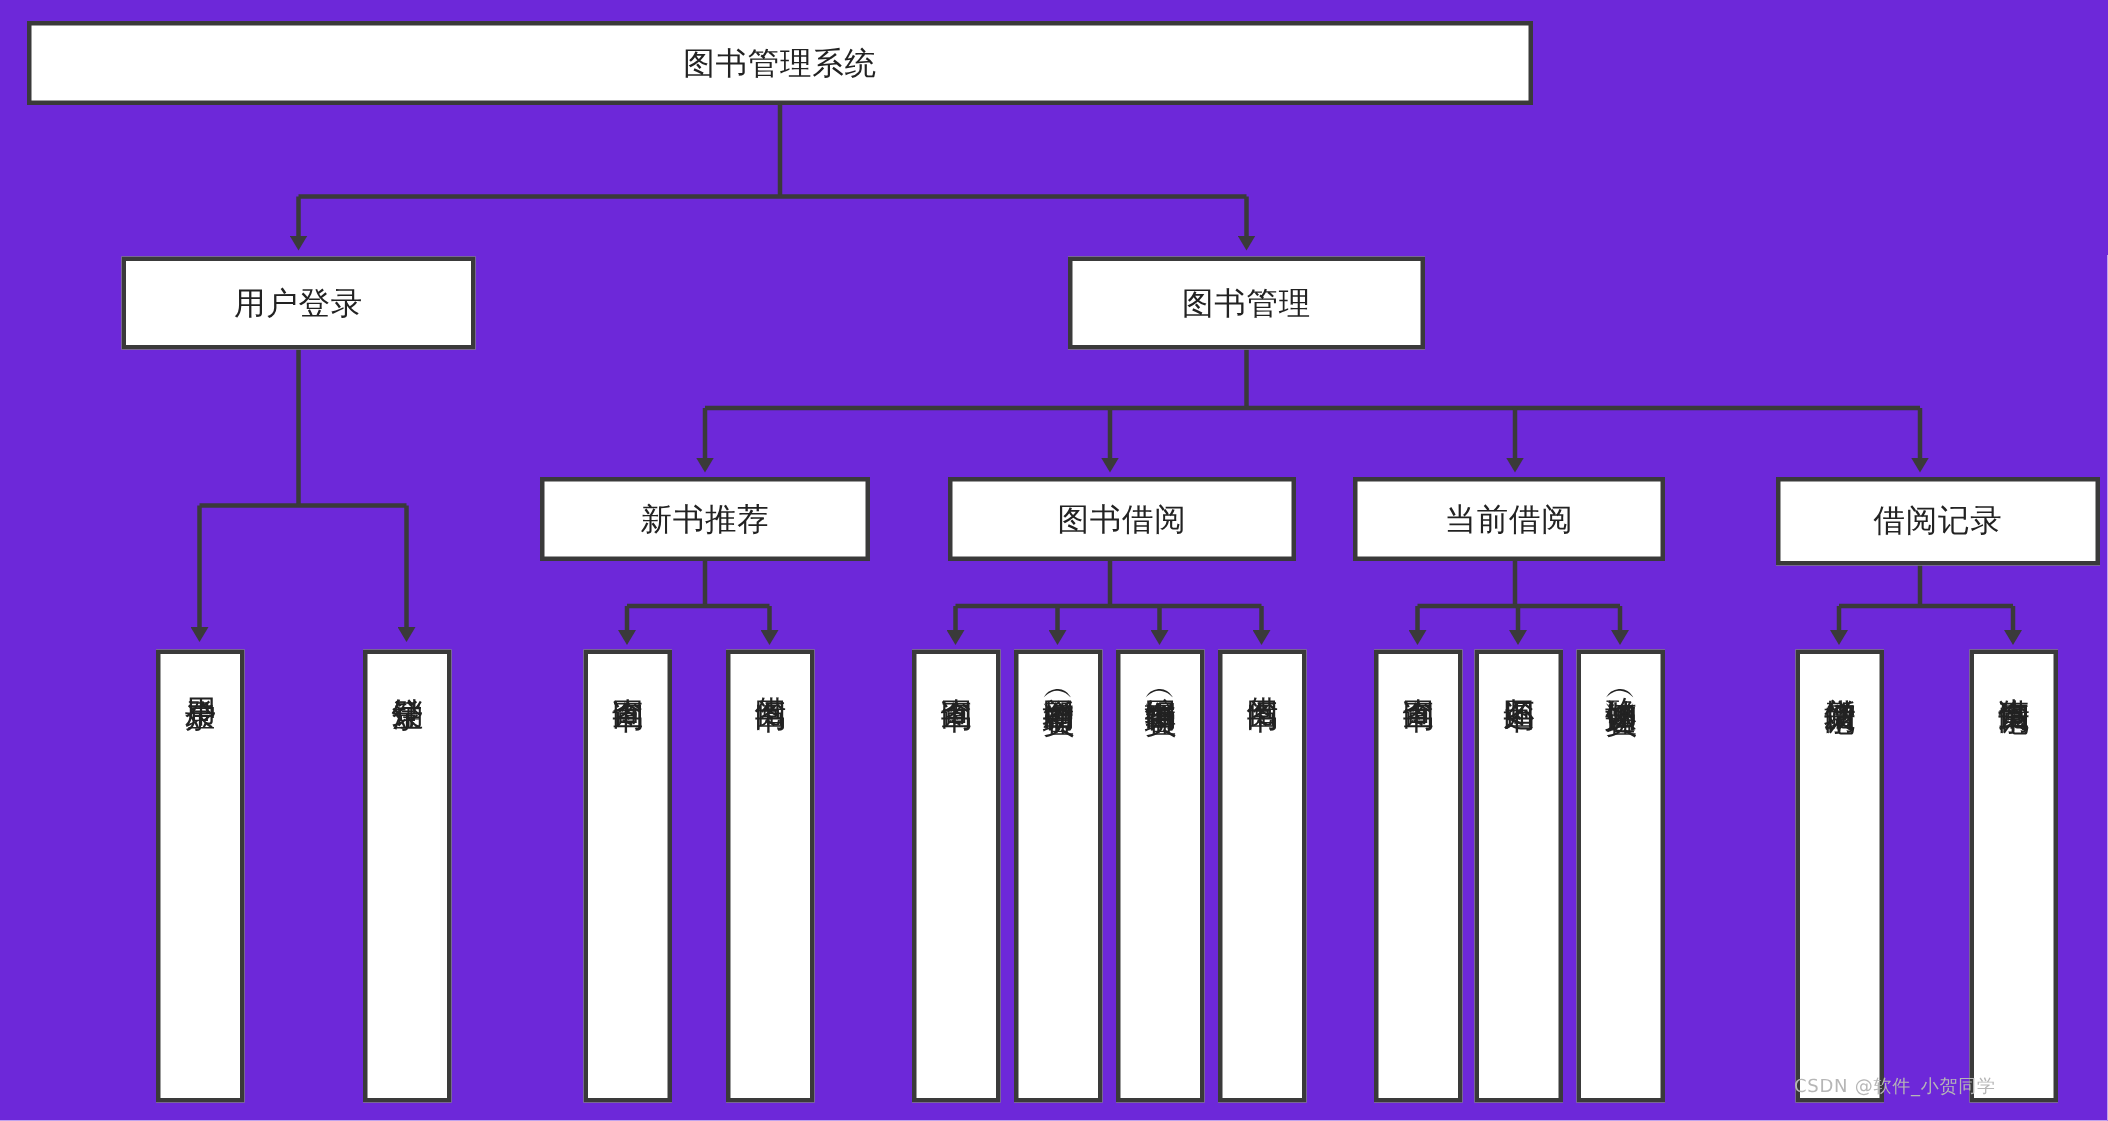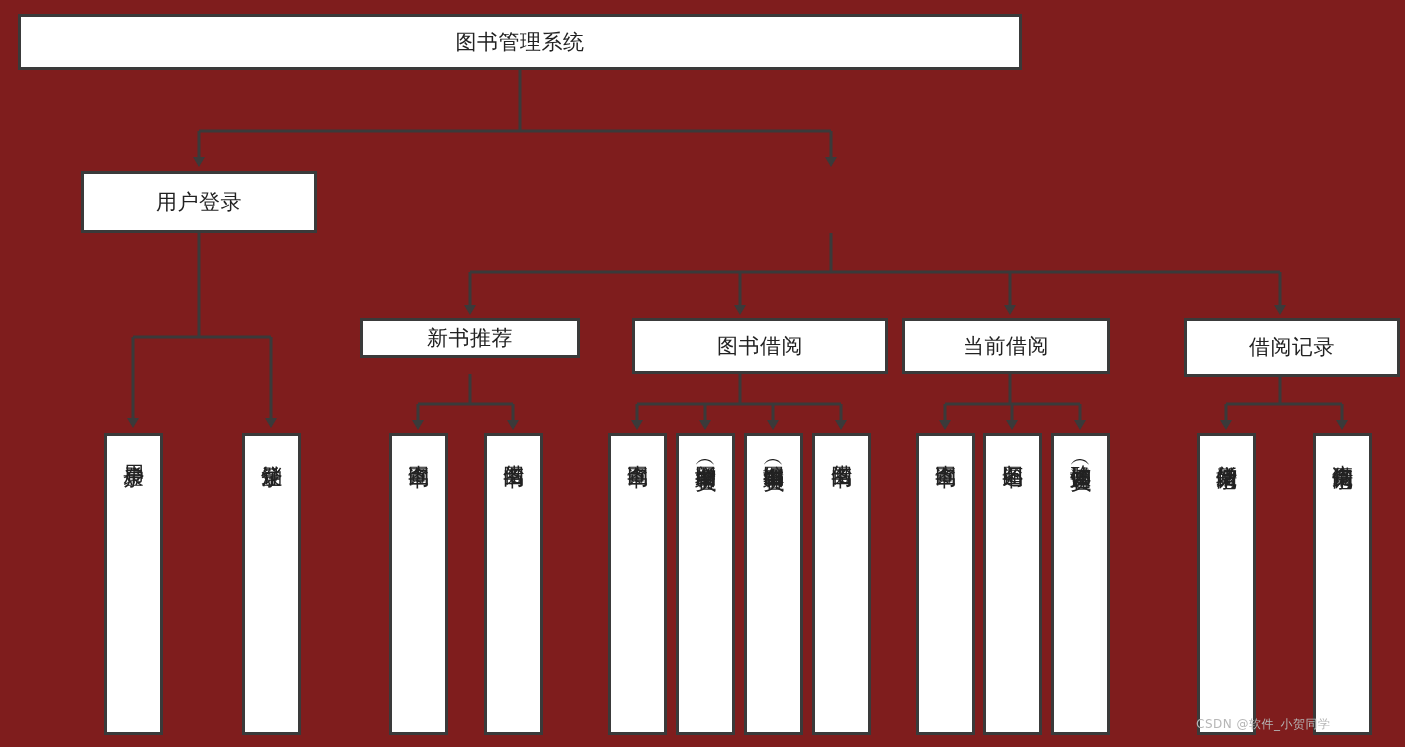--- a/index.html
+++ b/index.html
@@ -8,21 +8,21 @@
     padding: 0;
     background: #ffffff;
   }
   body {
     font-family: "DejaVu Sans", "Liberation Sans", sans-serif;
   }
   #canvas {
     position: relative;
     width: 1405px;
     height: 747px;
-    background: #7f1d1d;
+    background: #6d28d9;
     overflow: hidden;
   }
   #diagram-svg {
     position: absolute;
     left: 0;
     top: 0;
     width: 1405px;
     height: 747px;
   }
   .node-box {
@@ -123,25 +123,28 @@
     </g>
   </svg>
 
   <div class="node-box root" style="left:18px; top:14px; width:1004px; height:56px;">
     <span class="node-label-h">图书管理系统</span>
   </div>
 
   <div class="node-box" style="left:81px; top:171px; width:236px; height:62px;">
     <span class="node-label-h">用户登录</span>
   </div>
+  <div class="node-box" style="left:712px; top:171px; width:238px; height:62px;">
+    <span class="node-label-h">图书管理</span>
+  </div>
 
-  <div class="node-box" style="left:360px; top:318px; width:220px; height:40px;">
+  <div class="node-box" style="left:360px; top:318px; width:220px; height:56px;">
     <span class="node-label-h">新书推荐</span>
   </div>
-  <div class="node-box" style="left:632px; top:318px; width:256px; height:56px;">
+  <div class="node-box" style="left:632px; top:318px; width:232px; height:56px;">
     <span class="node-label-h">图书借阅</span>
   </div>
   <div class="node-box" style="left:902px; top:318px; width:208px; height:56px;">
     <span class="node-label-h">当前借阅</span>
   </div>
   <div class="node-box" style="left:1168px; top:318px; width:216px; height:59px;margin-left:16px;">
     <span class="node-label-h">借阅记录</span>
   </div>
 
   <div class="node-box leaf" style="left:104px; top:433px; width:59px; height:302px;">

